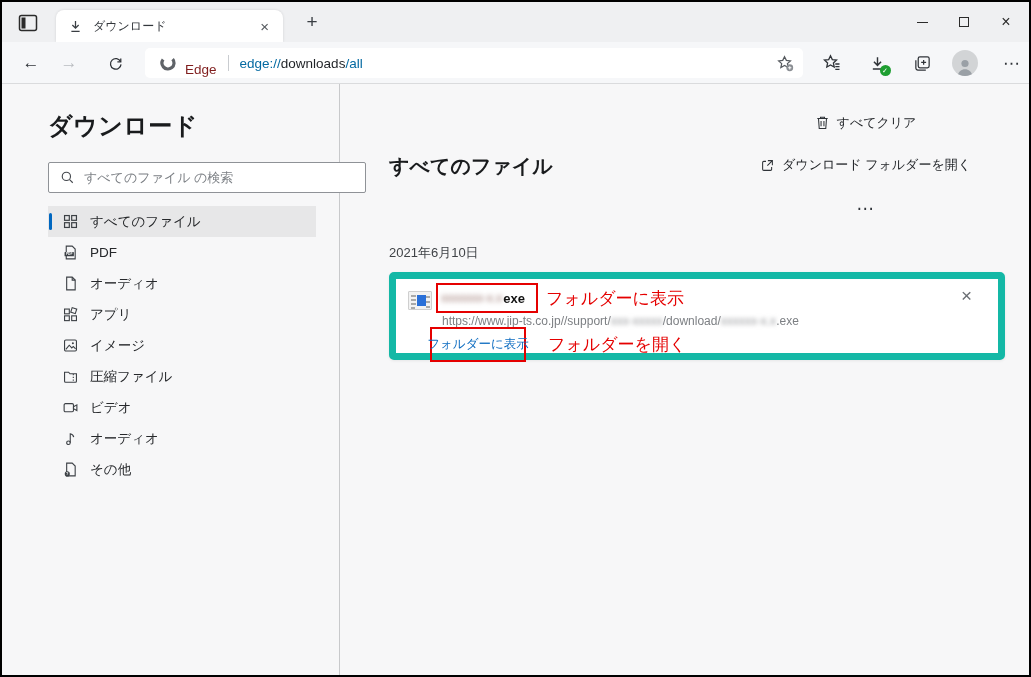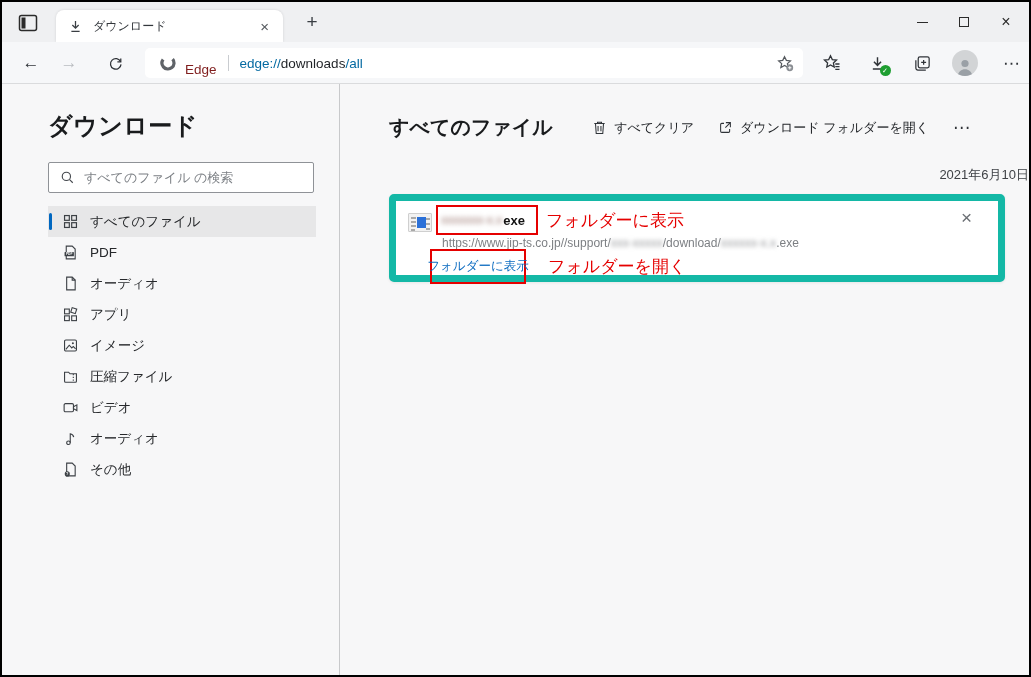--- a/index.html
+++ b/index.html
@@ -33,35 +33,35 @@
   .tool-icon-btn { position:absolute; top:7px; width:30px; height:28px; display:flex; align-items:center; justify-content:center; background:none; border:none; cursor:pointer; }
   .dl-badge-wrap { position:relative; }
   .dl-check { position:absolute; right:-5px; bottom:-4px; width:11px; height:11px; border-radius:50%; background:#1e9e31; color:#fff; font-size:7px; line-height:11px; text-align:center; }
   .avatar-circle { width:26px; height:26px; border-radius:50%; background:#d2d4d6; display:flex; align-items:flex-end; justify-content:center; overflow:hidden; }
   .more-dots { font-size:17px; color:#2f3338; letter-spacing:1px; }
 
   
   .content { display:flex; height:591px; }
   .sidebar { width:338px; border-right:1px solid #c8c9cb; padding:26px 0 0 46px; }
   .sidebar-title { font-size:24px; font-weight:600; color:#191b1d; letter-spacing:.5px; }
-  .searchbox { margin-top:20px; width:266px; height:31px; background:#fff; border:1px solid #8f9297; border-radius:2px; display:flex; align-items:center; padding:0 8px 0 11px; }
+  .searchbox { margin-top:20px; width:318px; height:31px; background:#fff; border:1px solid #8f9297; border-radius:2px; display:flex; align-items:center; padding:0 8px 0 11px; }
   .searchbox input { border:none; outline:none; flex:1; font-size:13px; color:#1b1b1b; margin-left:9px; background:transparent; font-family:inherit; }
   .searchbox input::placeholder { color:#7b7f84; }
   .nav-list { margin-top:13px; width:268px; }
   .nav-item { position:relative; height:31px; display:flex; align-items:center; padding-left:14px; cursor:pointer; }
   .nav-item.selected { background:#e7e7e8; }
   .nav-item.selected::before { content:""; position:absolute; left:1px; top:7px; bottom:7px; width:3px; background:#0067c0; border-radius:2px; }
   .nav-label { font-size:13.5px; color:#26282b; margin-left:11px; white-space:nowrap; }
 
   .main { flex:1; position:relative; }
   .main-header { display:flex; align-items:center; margin:30px 58px 0 49px; }
   .main-title { font-size:20px; font-weight:600; color:#191b1d; }
-  .main-actions { margin-left:auto; display:flex; align-items:center; gap:24px; }
+  .main-actions { margin-left:auto; display:flex; align-items:center; gap:24px;flex-direction:column; }
   .action-btn { display:flex; align-items:center; gap:7px; background:none; border:none; cursor:pointer; font-size:13px; color:#1f2226; font-family:inherit; white-space:nowrap; }
-  .date-label { margin:25px 0 0 49px; font-size:13px; color:#3f4246;text-align:right; }
+  .date-label { margin:25px 0 0 49px; font-size:13px; color:#3f4246; }
 
   .dl-card { position:relative; margin:10px 0 0 49px; width:616px; height:88px; background:#fff; border:7px solid #14b8a6; border-radius:5px; box-shadow:0 1px 3px rgba(0,0,0,.07); }
   .file-icon { position:absolute; left:12px; top:12px; width:24px; height:19px; background:#f2f2f2; border:1px solid #cfcfcf; border-radius:1px; }
   .file-icon .fi-line { position:absolute; left:2px; height:1.6px; background:#a9a9a9; width:5px; }
   .file-icon .fi-blue { position:absolute; left:8px; top:3px; width:9px; height:11px; background:#2a70d8; }
   .file-icon .fi-rline { position:absolute; right:1px; height:1.6px; background:#a9a9a9; width:4px; }
   .red-box-filename { position:absolute; left:40px; top:4px; width:102px; height:30px; border:2px solid #e50000; display:flex; align-items:center; padding:0 3px; overflow:hidden; }
   .blur-text { filter:blur(2.4px); color:#9d7a74; font-size:12px; white-space:nowrap; }
   .file-ext { font-size:13px; font-weight:700; color:#121212; margin-left:1px; }
   .annotation { position:absolute; color:#e50000; font-size:17px; font-weight:500; white-space:nowrap; }

